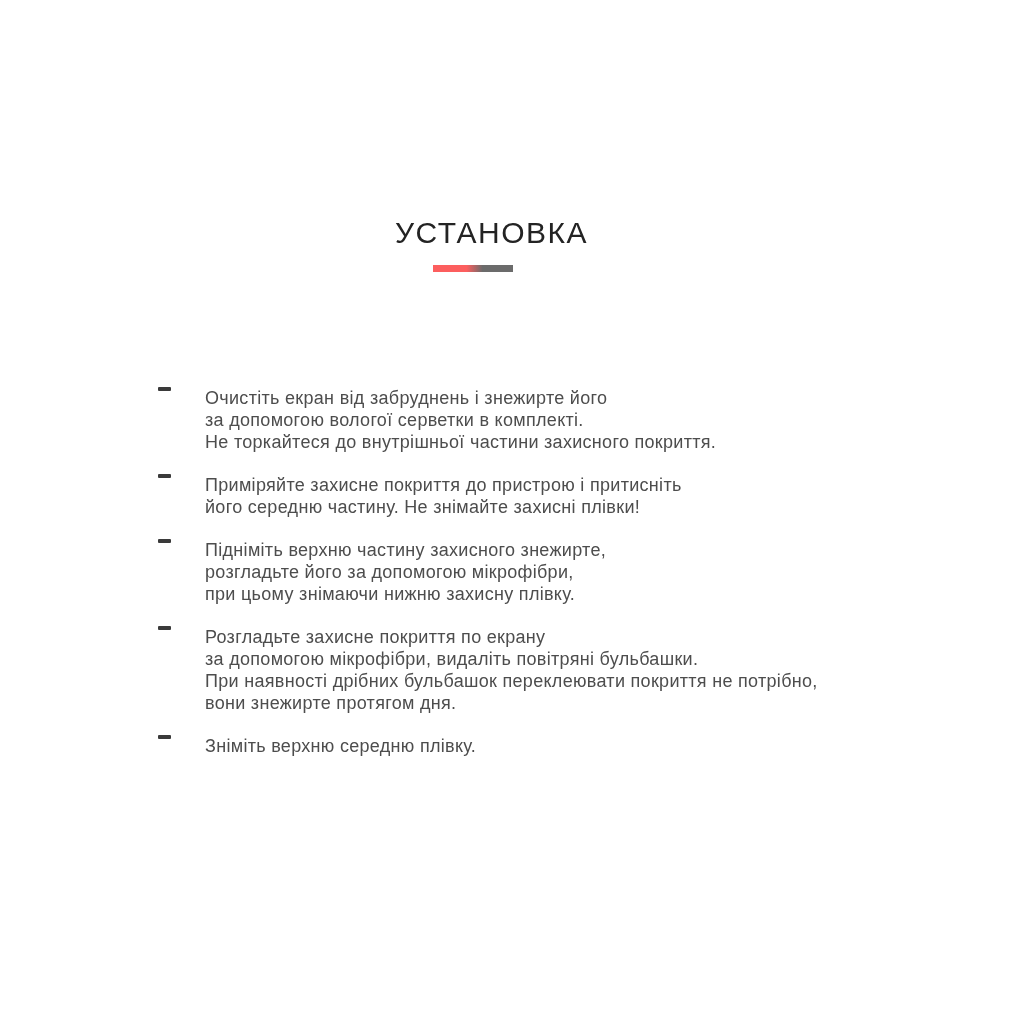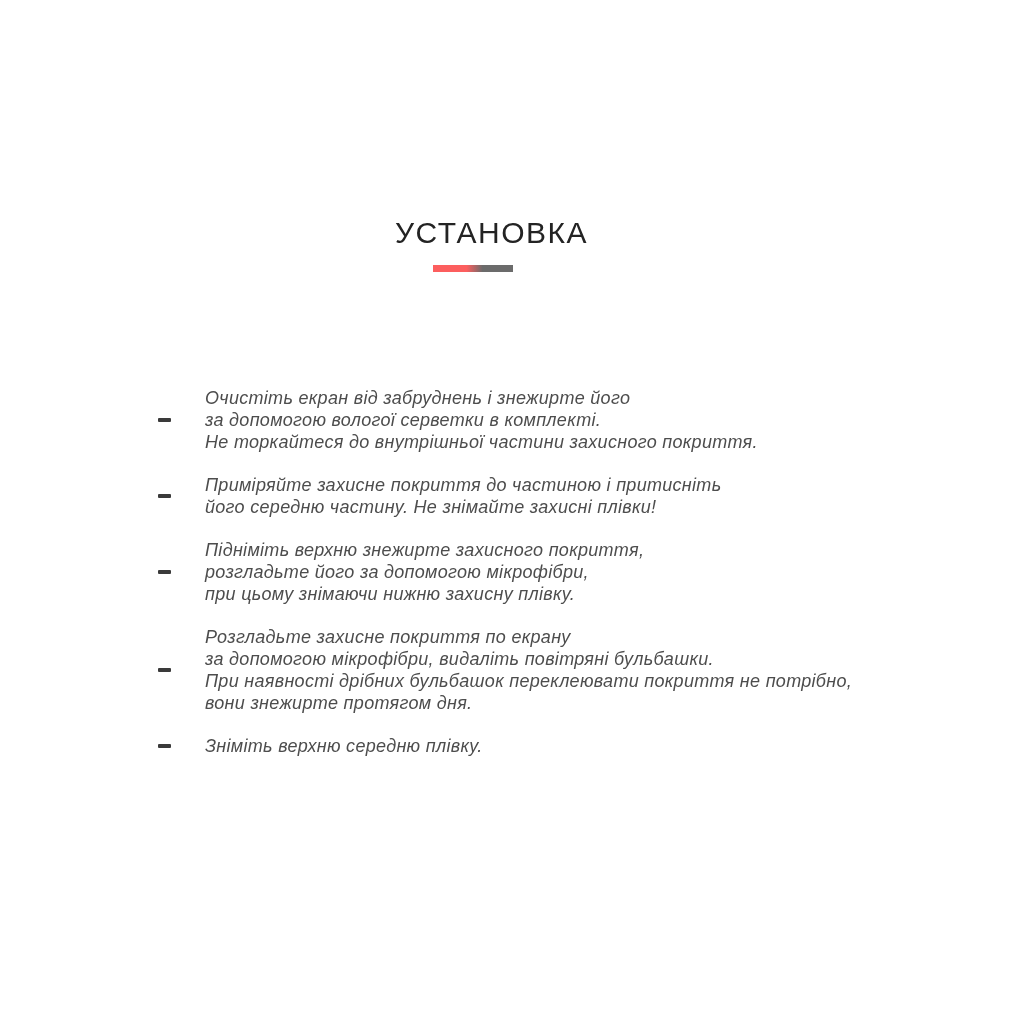--- a/index.html
+++ b/index.html
@@ -37,23 +37,22 @@
     background: linear-gradient(90deg, #fc5e5e 0%, #fc5e5e 42%, #6b6b6b 62%, #6b6b6b 100%);
   }
   .steps {
     position: absolute;
     top: 387px;
     left: 158px;
     list-style: none;
   }
   .step {
     display: flex;
-    align-items: center;
+    align-items: flex-start;
     margin-bottom: 21px;
-    font-style: italic;
   }
   .dash {
     flex: 0 0 auto;
     width: 13px;
     height: 4px;
     margin-right: 34px;
     background: #3a3a3a;
     border-radius: 1px;
   }
   .step-text {
@@ -78,27 +77,27 @@
 
     <li class="step">
       <span class="dash"></span>
       <p class="step-text">Очистіть екран від забруднень і знежирте його
 за допомогою вологої серветки в комплекті.
 Не торкайтеся до внутрішньої частини захисного покриття.</p>
     </li>
 
     <li class="step">
       <span class="dash"></span>
-      <p class="step-text">Приміряйте захисне покриття до частиною і притисніть
+      <p class="step-text">Приміряйте захисне покриття до пристрою і притисніть
 його середню частину. Не знімайте захисні плівки!</p>
     </li>
 
     <li class="step">
       <span class="dash"></span>
-      <p class="step-text">Підніміть верхню знежирте захисного покриття,
+      <p class="step-text">Підніміть верхню частину захисного знежирте,
 розгладьте його за допомогою мікрофібри,
 при цьому знімаючи нижню захисну плівку.</p>
     </li>
 
 
     <li class="step">
       <span class="dash"></span>
       <p class="step-text">Розгладьте захисне покриття по екрану
 за допомогою мікрофібри, видаліть повітряні бульбашки.
 При наявності дрібних бульбашок переклеювати покриття не потрібно,

